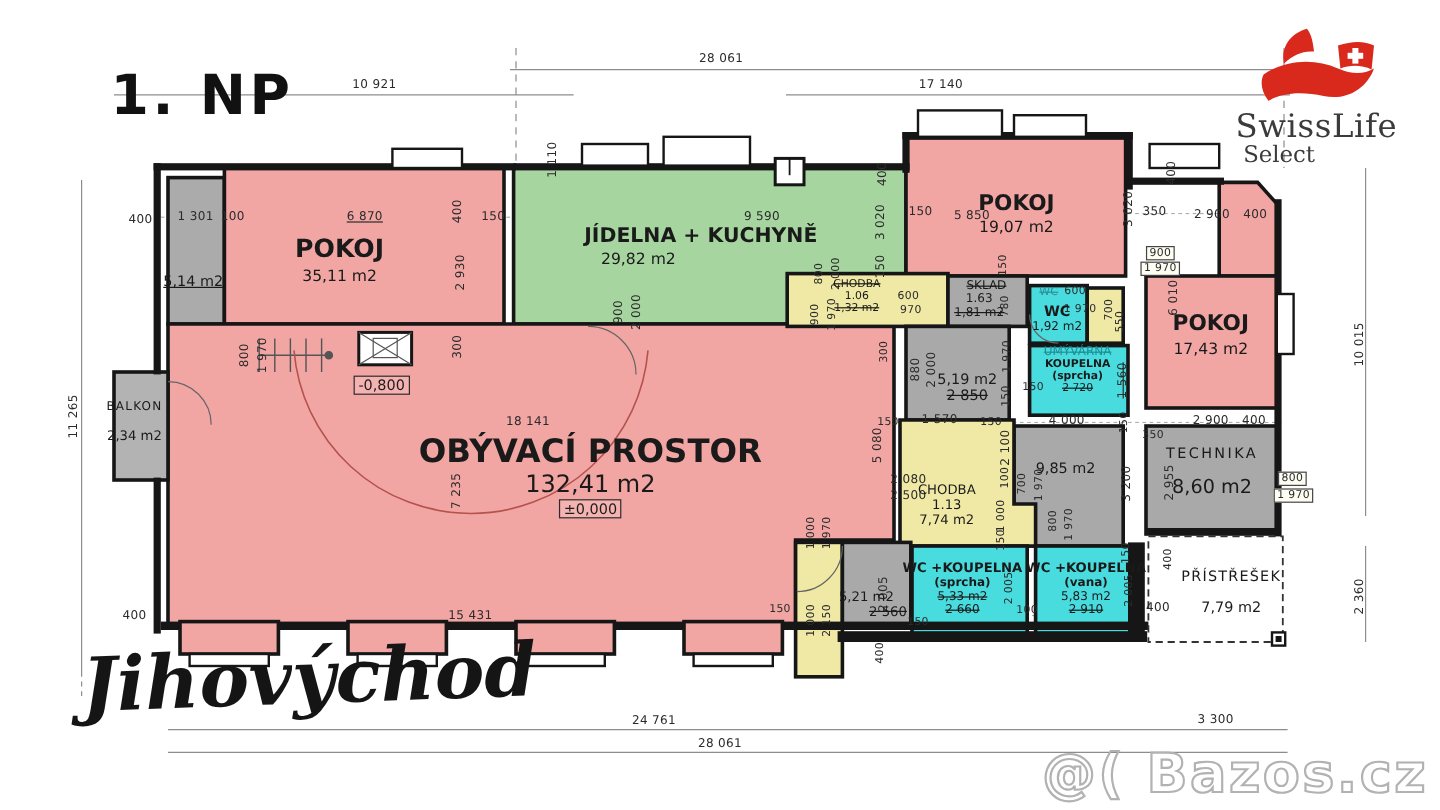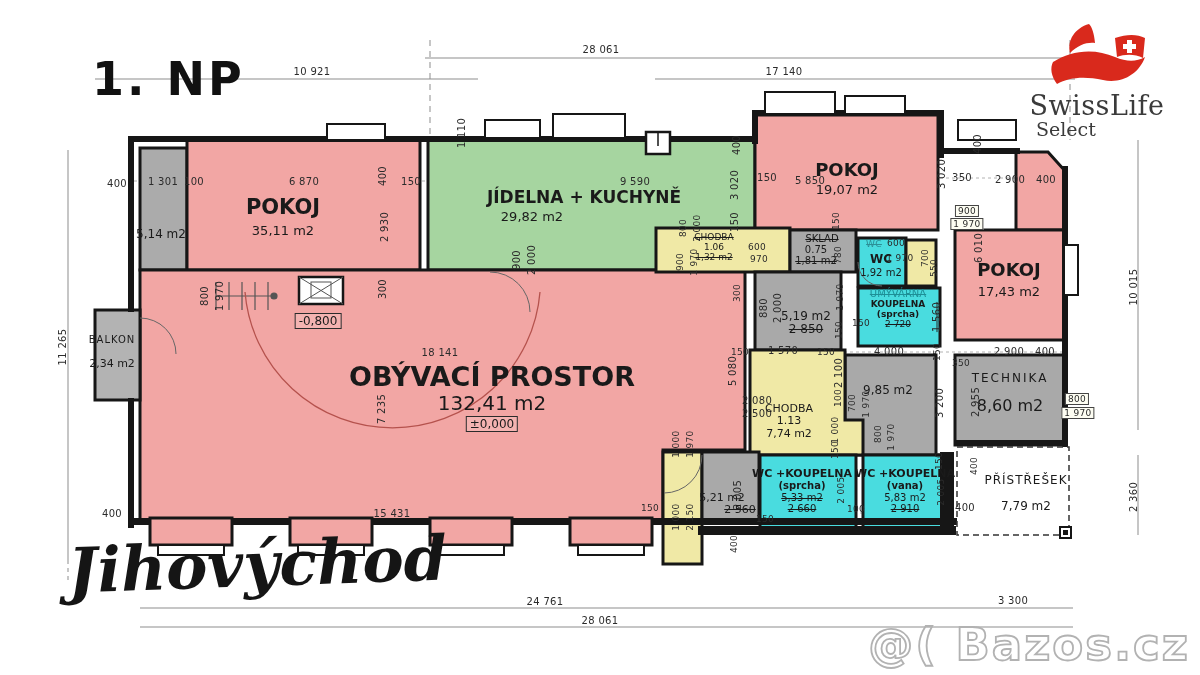--- a/index.html
+++ b/index.html
@@ -162,21 +162,21 @@
       <span class="dim rot" style="left: 1133px; top: 287px; font-size: 10px;">10 015</span>
       <span class="dim rot" style="left: 1133px; top: 497px; font-size: 10px;">2 360</span>
       <span class="dim" style="left: 545px; top: 601px; font-size: 10px;">24 761</span>
       <span class="dim" style="left: 600px; top: 620px; font-size: 10px;">28 061</span>
       <span class="dim" style="left: 1013px; top: 600px; font-size: 10px;">3 300</span>
       <span class="dim" style="left: 392px; top: 513px; font-size: 10px;">15 431</span>
       <span class="dim" style="left: 112px; top: 513px; font-size: 10px;">400</span>
       <span class="dim" style="left: 117px; top: 183px; font-size: 10px;">400</span>
       <span class="dim" style="left: 163px; top: 181px; font-size: 10px;">1 301</span>
       <span class="dim" style="left: 194px; top: 181px; font-size: 10px;">100</span>
-      <span class="dim" style="left: 304px; top: 181px; font-size: 10px;">6 870</span>
+      <span class="dim" style="left: 304px; top: 181px; font-size: 10px; text-decoration: underline;">6 870</span>
       <span class="dim rot" style="left: 382px; top: 176px; font-size: 10px;">400</span>
       <span class="dim" style="left: 411px; top: 181px; font-size: 10px;">150</span>
       <span class="dim rot" style="left: 384px; top: 227px; font-size: 10px;">2 930</span>
       <span class="dim rot" style="left: 204px; top: 296px; font-size: 10px;">800</span>
       <span class="dim rot" style="left: 219px; top: 296px; font-size: 10px;">1 970</span>
       <span class="dim rot" style="left: 382px; top: 289px; font-size: 10px;">300</span>
       <span class="dim" style="left: 587px; top: 181px; font-size: 10px; margin-left: 48px;">9 590</span>
       <span class="dim rot" style="left: 516px; top: 260px; font-size: 10px;">900</span>
       <span class="dim rot" style="left: 531px; top: 260px; font-size: 10px;">2 000</span>
       <span class="dim rot" style="left: 736px; top: 145px; font-size: 10px;">400</span>
@@ -264,35 +264,35 @@
         <div style="font-size: 13px; margin-top: 3px;">19,07 m2</div>
       </div>
       <div class="room" style="left: 1009px; top: 260px;">
         <div style="font-size: 18px; font-weight: bold;">POKOJ</div>
         <div style="font-size: 13px; margin-top: 5px;">17,43 m2</div>
       </div>
       <div class="room" style="left: 492px; top: 362px;">
         <div style="font-size: 27px; font-weight: bold;">OBÝVACÍ PROSTOR</div>
         <div style="font-size: 20px; margin-top: 0;">132,41 m2</div>
       </div>
-      <div class="room" style="left: 161px; top: 228px;">
+      <div class="room" style="left: 161px; top: 228px; text-decoration: underline;">
         <div style="font-size: 12px;">5,14 m2</div>
       </div>
       <div class="room" style="left: 112px; top: 334px;">
         <div style="font-size: 10px; letter-spacing: 1px;">BALKON</div>
         <div style="font-size: 11px; margin-top: 13px;">2,34 m2</div>
       </div>
       <div class="room" style="left: 714px; top: 232px;">
         <div style="font-size: 9px; text-decoration: line-through;">CHODBA</div>
         <div style="font-size: 9px;">1.06</div>
         <div style="font-size: 9px; text-decoration: line-through;">1,32 m2</div>
       </div>
       <div class="room" style="left: 816px; top: 233px;">
         <div style="font-size: 10px; text-decoration: line-through; margin-left: 12px;">SKLAD</div>
-        <div style="font-size: 10px;">0.75</div>
+        <div style="font-size: 10px;">1.63</div>
         <div style="font-size: 10px; text-decoration: line-through;">1,81 m2</div>
       </div>
       <div class="room" style="left: 881px; top: 253px;">
         <div style="font-size: 12px; font-weight: bold;">WC</div>
         <div style="font-size: 10px; margin-top: 1px;">1,92 m2</div>
       </div>
       <div class="room" style="left: 898px; top: 288px;">
         <div style="font-size: 10px; text-decoration: line-through; color: rgb(30, 143, 150);">UMÝVÁRNA</div>
         <div style="font-size: 9px; font-weight: bold;">KOUPELNA</div>
         <div style="font-size: 9px; font-weight: bold;">(sprcha)</div>

